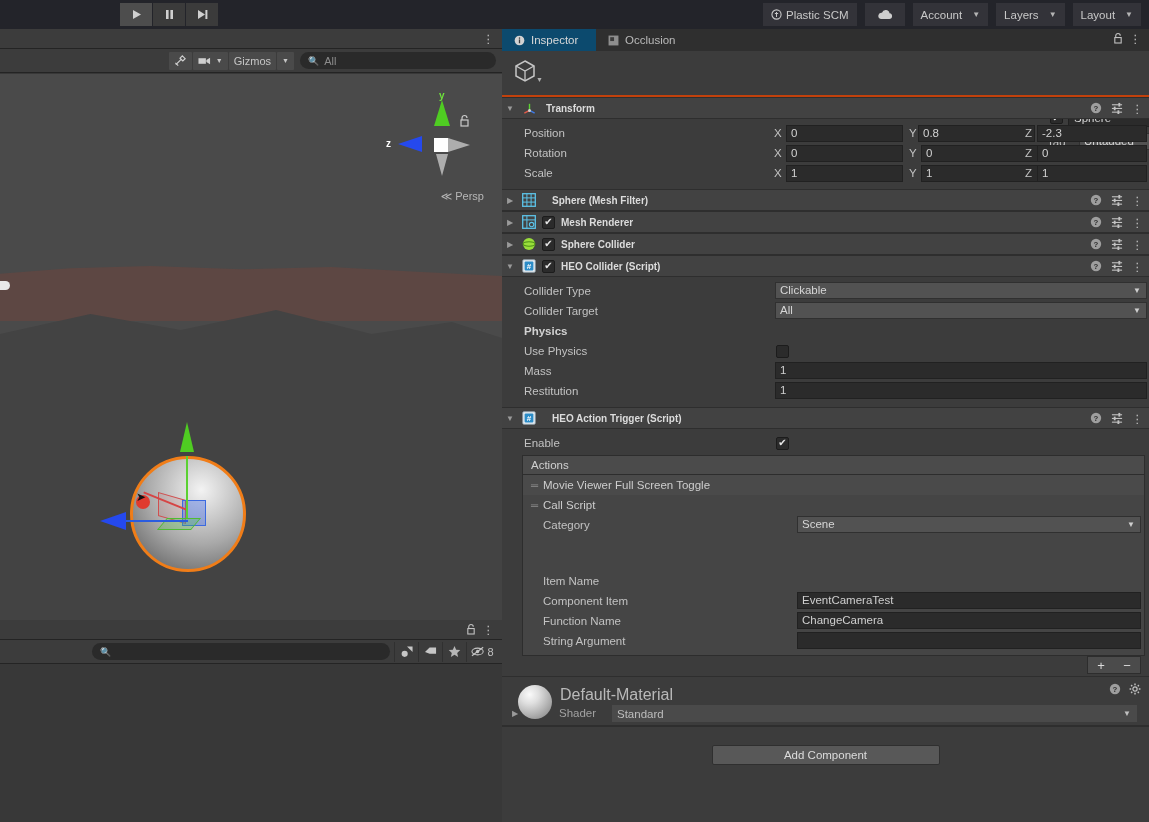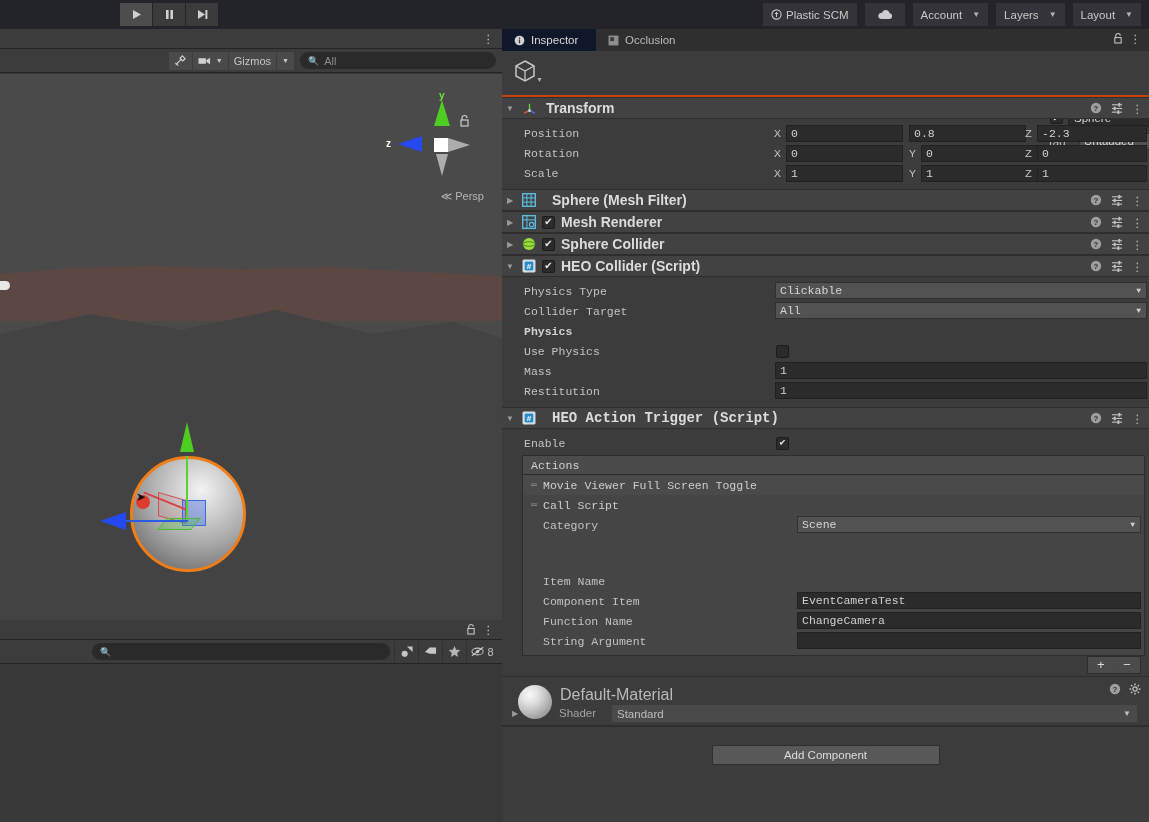--- a/index.html
+++ b/index.html
@@ -148,21 +148,21 @@
   .ptool.wide { width:32px; }
   .proj-body { position:absolute; left:0; top:44px; width:502px; height:158px; background:#383838; }
 
   
   .inspector { position:absolute; left:502px; top:29px; width:647px; height:793px; background:#3c3c3c; }
   .insp-tabbar { position:relative; height:22px; background:#2f2f2f; }
   .insp-tab {
     position:absolute; top:0; height:22px; display:flex; align-items:center;
     padding:0 12px; font-size:11.5px; color:#b9b9b9; cursor:pointer;
   }
-  .insp-tab.active { background:#0f172a; color:#d8d8d8;text-align:right; }
+  .insp-tab.active { background:#0c4a6e; color:#d8d8d8;text-align:right; }
   .insp-tab .ticon { margin-right:6px; display:flex; }
   .insp-tabbar .lock { position:absolute; right:26px; top:3px; }
   .insp-tabbar .kebab { position:absolute; right:8px; top:3px; }
 
   .insp-body { position:absolute; left:0; top:22px; width:647px; height:771px; background:#3c3c3c; overflow:hidden; }
 
   
   .obj-head { position:relative; height:46px; background:#3c3c3c; border-bottom:2px solid #c2410c; }
   .obj-cube { position:absolute; left:10px; top:7px; color:#c2c2c2; }
   .cb {
@@ -186,25 +186,25 @@
   .dd .caret { position:absolute; right:5px; font-size:8px; color:#cfcfcf; }
 
   
   .comp-head {
     position:relative; height:22px; background:#424242;
     border-top:1px solid #2e2e2e; border-bottom:1px solid #2e2e2e;
     display:flex; align-items:center;
   }
   .foldout { width:16px; text-align:center; color:#9a9a9a; font-size:8px; cursor:pointer; flex:none; }
   .comp-icon { width:22px; display:flex; align-items:center; justify-content:center; flex:none; }
-  .comp-title { font-size:14px; color:#dcdcdc; font-weight:bold; margin-left:6px;text-align:center; }
+  .comp-title { font-size:10px; color:#dcdcdc; font-weight:bold; margin-left:6px;text-align:center; }
   .comp-tools { position:absolute; right:6px; top:4px; display:flex; gap:9px; align-items:center; }
   .ico-help, .ico-preset, .ico-kebab { cursor:pointer; color:#c2c2c2; }
 
-  .comp-body { background:#3c3c3c; padding:4px 0 6px 0;font-family:Liberation Mono, monospace; }
+  .comp-body { background:#3c3c3c; padding:4px 0 6px 0; }
   .row { position:relative; height:20px; display:flex; align-items:center; }
   .row .label { position:absolute; left:22px; color:#c2c2c2; font-size:11.5px; }
   .row .label.bold { font-weight:bold; color:#d2d2d2; }
   .vec-field {
     position:absolute; height:17px; background:#2b2b2b; border:1px solid #212121;
     color:#d2d2d2; font-size:11.5px; padding:0 4px; line-height:15px;
     display:flex; align-items:center;
   }
   .axis-lbl { position:absolute; color:#c2c2c2; font-size:11.5px; }
 
@@ -508,21 +508,21 @@
               </svg></span>
           <span class="ico-kebab">⋮</span>
         </span>
       </div>
       <div class="comp-body">
         <div class="row">
           <span class="label">Position</span>
           <span class="axis-lbl" style="left:272px;">X</span>
           <div class="vec-field" style="left:284px; width:117px;">0</div>
           <span class="axis-lbl" style="left:407px;">Y</span>
-          <div class="vec-field" style="left:407px; width:117px;">0.8</div>
+          <div class="vec-field" style="left:416px; width:117px;">0.8</div>
           <span class="axis-lbl" style="left:523px;">Z</span>
           <div class="vec-field" style="left:535px; width:110px;">-2.3</div>
         </div>
         <div class="row">
           <span class="label">Rotation</span>
           <span class="axis-lbl" style="left:272px;">X</span>
           <div class="vec-field" style="left:284px; width:117px;">0</div>
           <span class="axis-lbl" style="left:407px;">Y</span>
           <div class="vec-field" style="left:419px; width:117px;">0</div>
           <span class="axis-lbl" style="left:523px;">Z</span>
@@ -646,21 +646,21 @@
                 <line x1="1" y1="11" x2="12" y2="11" stroke="#c2c2c2" stroke-width="1.2"></line>
                 <rect x="8" y="1" width="2" height="4" fill="#c2c2c2"></rect>
                 <rect x="3" y="5" width="2" height="4" fill="#c2c2c2"></rect>
                 <rect x="7" y="9" width="2" height="4" fill="#c2c2c2"></rect>
               </svg></span>
           <span class="ico-kebab">⋮</span>
         </span>
       </div>
       <div class="comp-body">
         <div class="row">
-          <span class="label">Physics Type</span>
+          <span class="label">Collider Type</span>
           <div class="dd" style="left:273px; top:1px; width:372px;">
             <span>Clickable</span>
             <span class="caret">▼</span>
           </div>
         </div>
         <div class="row">
           <span class="label">Collider Target</span>
           <div class="dd" style="left:273px; top:1px; width:372px;">
             <span>All</span>
             <span class="caret">▼</span>
@@ -685,21 +685,21 @@
 
       <div class="comp-head">
         <span class="foldout">▼</span>
         <span class="comp-icon">
           <svg width="14" height="14" viewBox="0 0 14 14">
               <rect x="0.8" y="0.8" width="12.4" height="12.4" rx="1" fill="#e9eef2" stroke="#9fb0bd" stroke-width="0.8"></rect>
               <rect x="2.6" y="2.4" width="8.8" height="9.2" rx="1" fill="#2c8cc7"></rect>
               <text x="7" y="10" font-size="8" fill="#ffffff" text-anchor="middle" font-family="sans-serif" font-weight="bold">#</text>
             </svg>
         </span>
-        <span class="comp-title" style="margin-left:12px;font-family:Liberation Mono, monospace;">HEO Action Trigger (Script)</span>
+        <span class="comp-title" style="margin-left:12px;">HEO Action Trigger (Script)</span>
         <span class="comp-tools">
           <span class="ico-help"><svg width="12" height="12" viewBox="0 0 13 13">
                 <circle cx="6.5" cy="6.5" r="5.6" fill="#9e9e9e"></circle>
                 <text x="6.5" y="9.6" font-size="8.5" fill="#2e2e2e" text-anchor="middle" font-family="sans-serif" font-weight="bold">?</text>
               </svg></span>
           <span class="ico-preset"><svg width="12" height="12" viewBox="0 0 13 13">
                 <line x1="1" y1="3" x2="12" y2="3" stroke="#c2c2c2" stroke-width="1.2"></line>
                 <line x1="1" y1="7" x2="12" y2="7" stroke="#c2c2c2" stroke-width="1.2"></line>
                 <line x1="1" y1="11" x2="12" y2="11" stroke="#c2c2c2" stroke-width="1.2"></line>
                 <rect x="8" y="1" width="2" height="4" fill="#c2c2c2"></rect>

